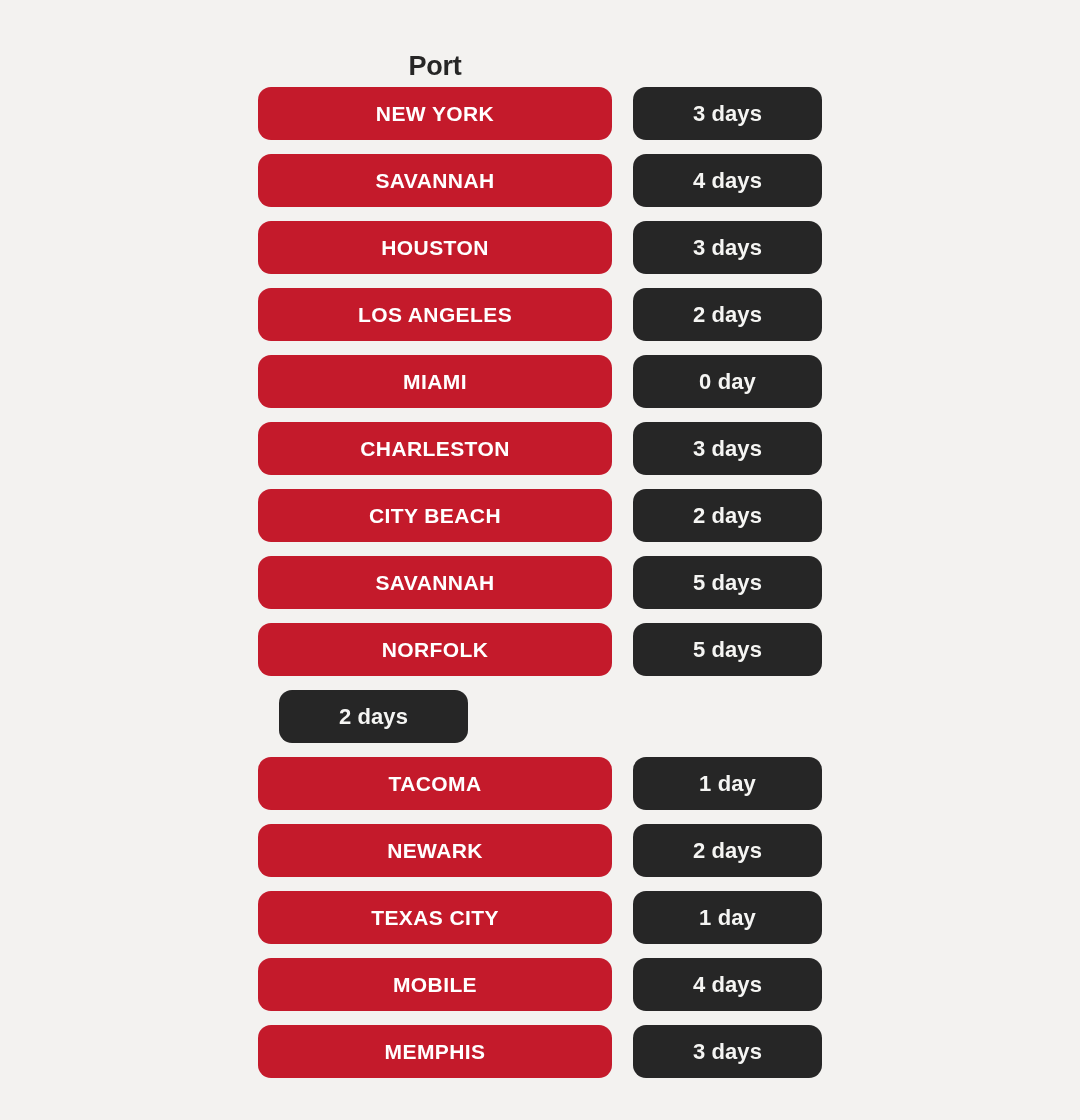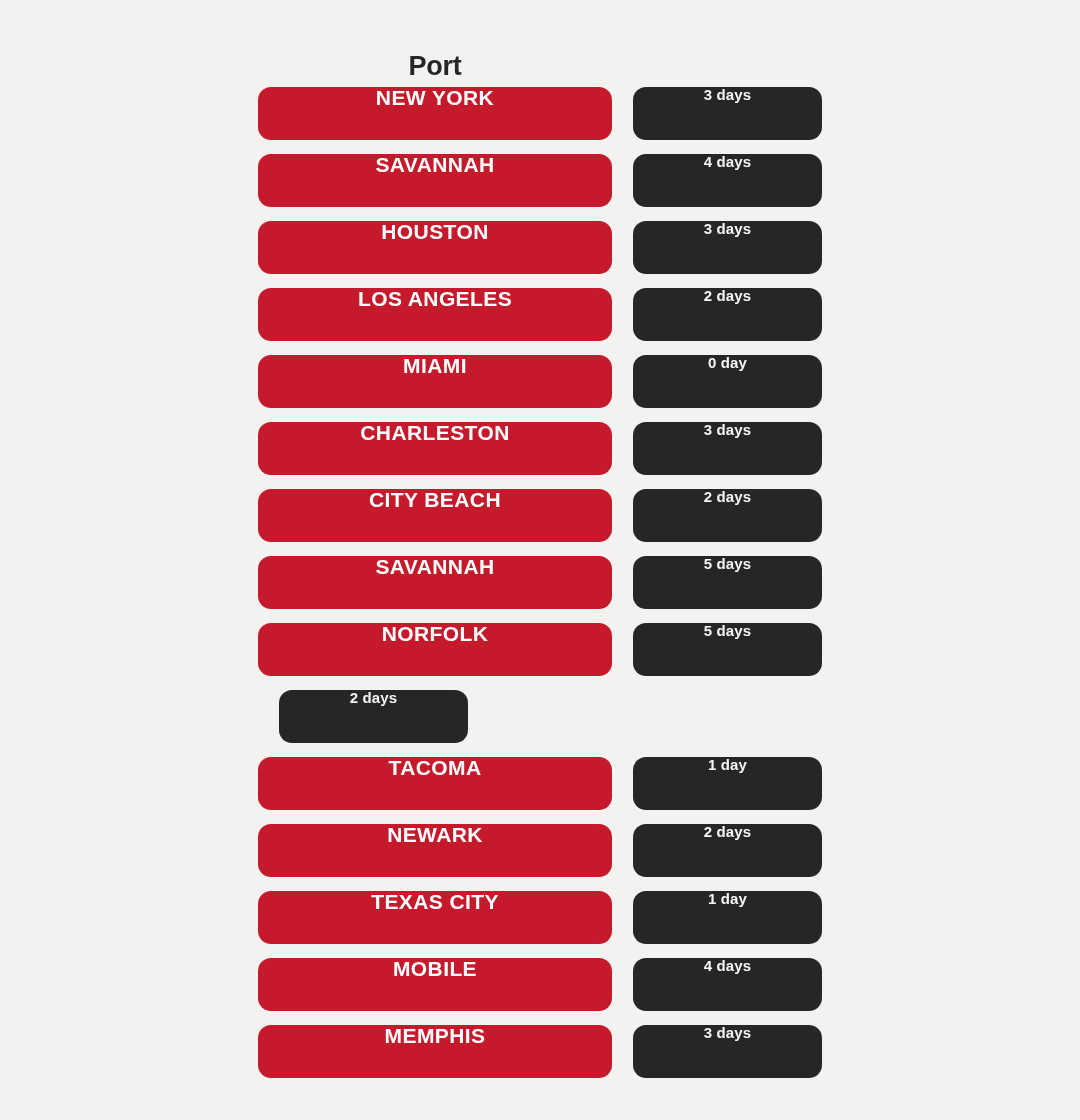--- a/index.html
+++ b/index.html
@@ -54,21 +54,21 @@
     display: flex;
     align-items: center;
     height: 53px;
     margin-bottom: 14px;
   }
 
   .pill {
     height: 53px;
     border-radius: 13px;
     display: flex;
-    align-items: flex-start;
+    align-items: center;
     justify-content: center;
     box-sizing: border-box;
   }
 
   .pill-port {
     width: 354px;
     background: #c41a2b;
   }
 
   .pill-wait {
@@ -80,21 +80,21 @@
   .pill-label {
     font-size: 21px;
     font-weight: bold;
     color: #ffffff;
     letter-spacing: 0.4px;
     white-space: nowrap;
     line-height: 1;
   }
 
   .pill-value {
-    font-size: 15px;
+    font-size: 22px;
     font-weight: bold;
     color: #f5f5f3;
     letter-spacing: 0.1px;
     white-space: nowrap;
     line-height: 1;
   }
 </style>
 </head>
 <body>
 

